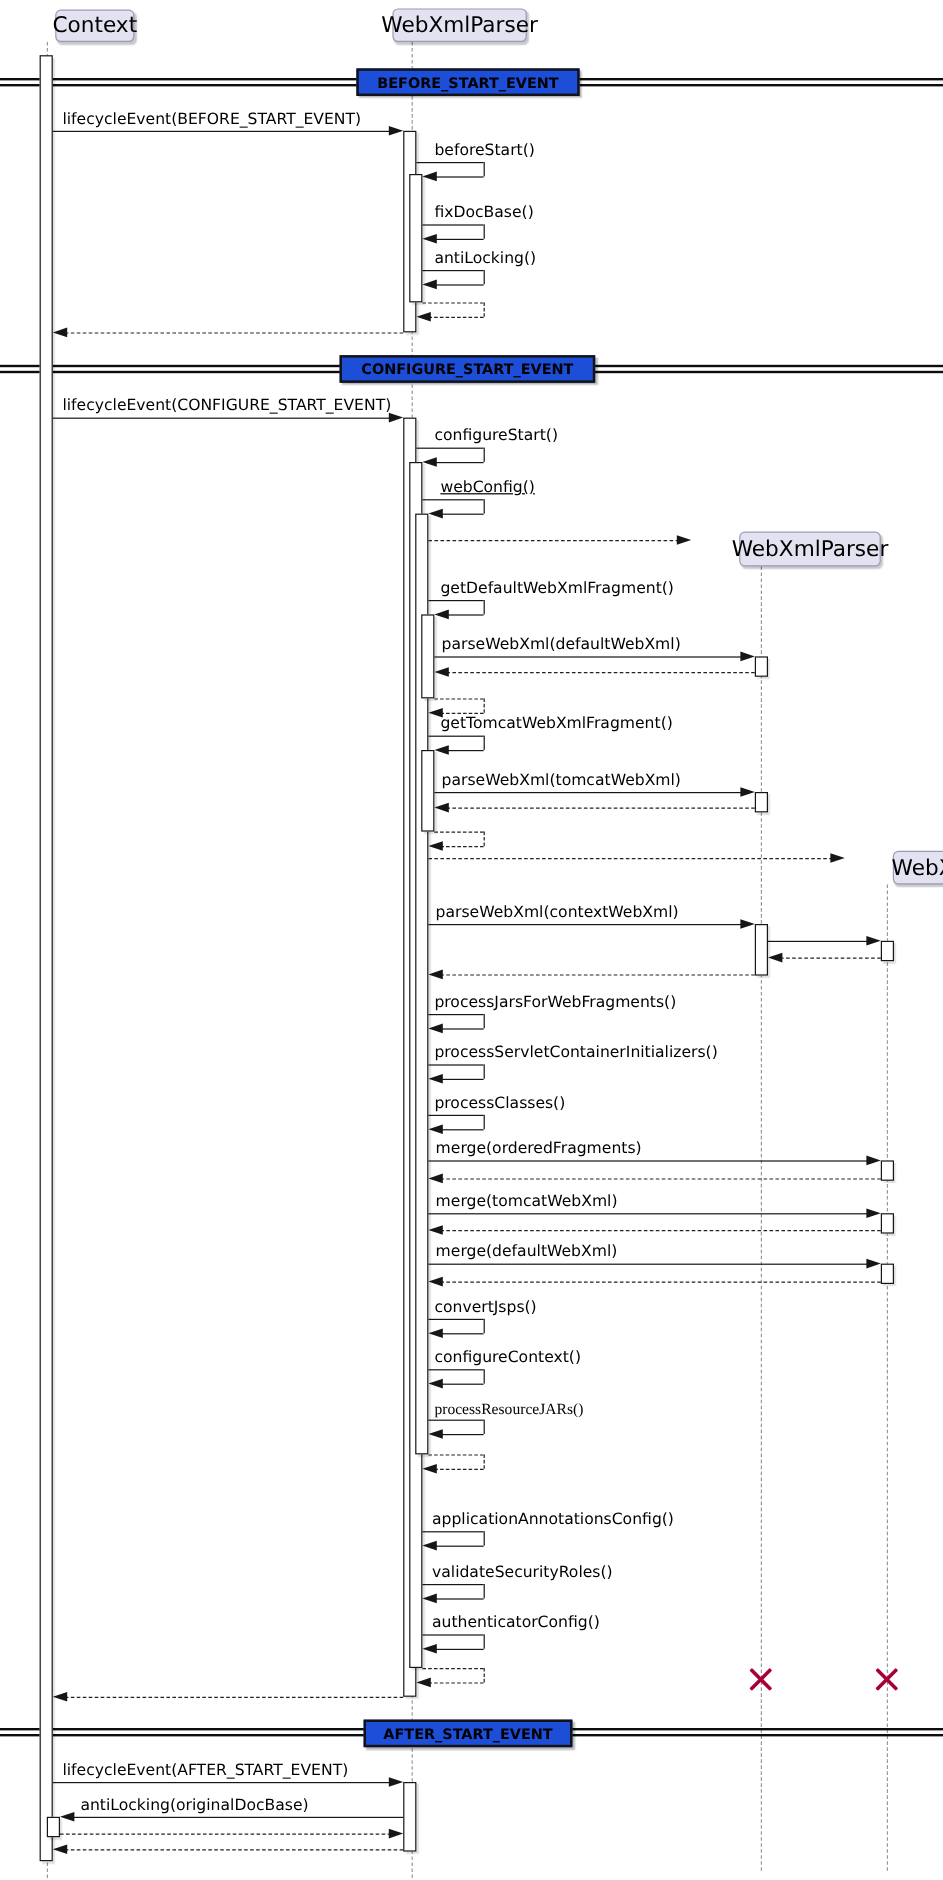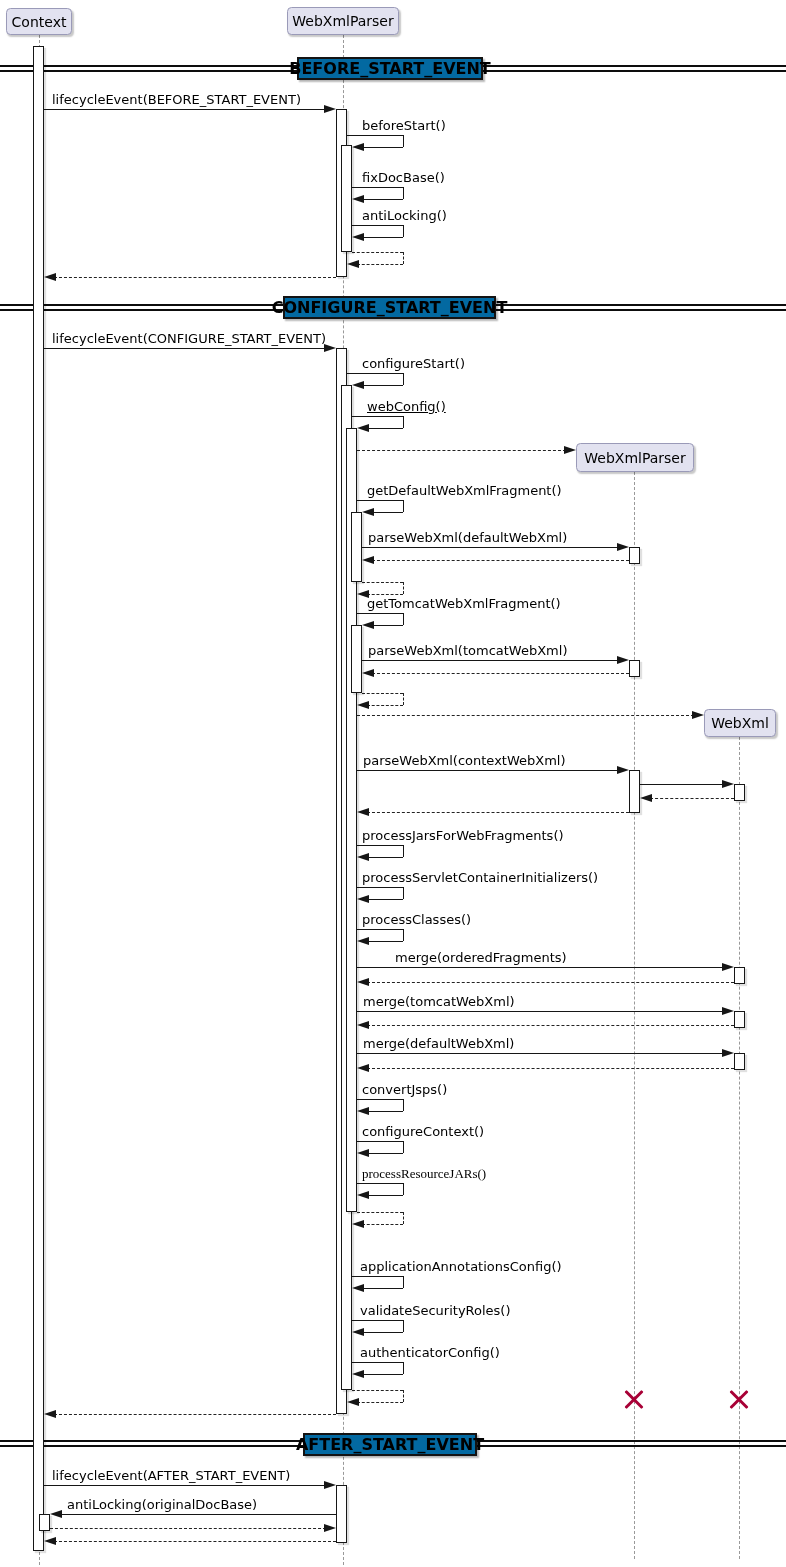--- a/index.html
+++ b/index.html
@@ -11,24 +11,24 @@
        box-shadow:2px 2px 1px rgba(0,0,0,0.12);}
   .hl{position:absolute;height:0;border-top:1.5px solid #161616;}
   .vl{position:absolute;width:0;border-left:1.5px solid #161616;}
   .hl.dsh{border-top:1px dashed #222222;}
   .vl.dsh{border-left:1px dashed #222222;}
   .arr{position:absolute;width:0;height:0;border-style:solid;border-color:transparent;}
   .arr.r{border-width:4.5px 0 4.5px 12px;border-left-color:#161616;}
   .arr.l{border-width:4.5px 12px 4.5px 0;border-right-color:#161616;}
   .mlabel{position:absolute;font-size:13px;line-height:15px;white-space:nowrap;color:#000;}
   .pbox{position:absolute;background:#E2E2F0;border:1px solid #9a9ab8;border-radius:4.5px;
-        display:flex;align-items:center;justify-content:center;font-size:14px;
-        box-sizing:border-box;box-shadow:1.5px 2px 1.5px rgba(0,0,0,0.22);}
-  .divbox{position:absolute;background:#0369a1;border:2px solid #131313;display:flex;
-          align-items:center;justify-content:center;font-size:16px;font-weight:bold;
+        display:flex;align-items:center;justify-content:center;font-size:18px;
+        box-sizing:border-box;box-shadow:1.5px 2px 1.5px rgba(0,0,0,0.22);margin-left:40px;}
+  .divbox{position:absolute;background:#1d4ed8;border:2px solid #131313;display:flex;
+          align-items:center;justify-content:center;font-size:12px;font-weight:bold;
           box-sizing:border-box;box-shadow:2px 2px 1.5px rgba(0,0,0,0.28);}
   .xmark{position:absolute;width:20px;height:20px;}
   .xmark::before,.xmark::after{content:"";position:absolute;left:-2px;top:8.5px;width:24px;height:3px;
           background:#A80036;border-radius:1px;}
   .xmark::before{transform:rotate(45deg);}
   .xmark::after{transform:rotate(-45deg);}
 </style>
 </head>
 <body>
 
@@ -148,21 +148,21 @@
     <div class="hl" style="left: 367px; top: 899px; width: 36px;"></div>
     <div class="arr l" style="left: 357px; top: 894.5px;"></div>
     <div class="mlabel" style="left: 362px; top: 870px;">processServletContainerInitializers()</div>
     <div class="hl" style="left: 357px; top: 929px; width: 46px;"></div>
     <div class="vl" style="left: 403px; top: 929px; height: 12px;"></div>
     <div class="hl" style="left: 367px; top: 941px; width: 36px;"></div>
     <div class="arr l" style="left: 357px; top: 936.5px;"></div>
     <div class="mlabel" style="left: 362px; top: 912px;">processClasses()</div>
     <div class="hl" style="left: 357px; top: 967px; width: 367px;"></div>
     <div class="arr r" style="left: 722px; top: 962.5px;"></div>
-    <div class="mlabel" style="left: 363px; top: 950px; margin-left: 32px;">merge(orderedFragments)</div>
+    <div class="mlabel" style="left: 363px; top: 950px;">merge(orderedFragments)</div>
     <div class="hl dsh" style="left: 367px; top: 982px; width: 367px;"></div>
     <div class="arr l" style="left: 357px; top: 977.5px;"></div>
     <div class="hl" style="left: 357px; top: 1011px; width: 367px;"></div>
     <div class="arr r" style="left: 722px; top: 1006.5px;"></div>
     <div class="mlabel" style="left: 363px; top: 994px;">merge(tomcatWebXml)</div>
     <div class="hl dsh" style="left: 367px; top: 1025px; width: 367px;"></div>
     <div class="arr l" style="left: 357px; top: 1020.5px;"></div>
     <div class="hl" style="left: 357px; top: 1053px; width: 367px;"></div>
     <div class="arr r" style="left: 722px; top: 1048.5px;"></div>
     <div class="mlabel" style="left: 363px; top: 1036px;">merge(defaultWebXml)</div>

